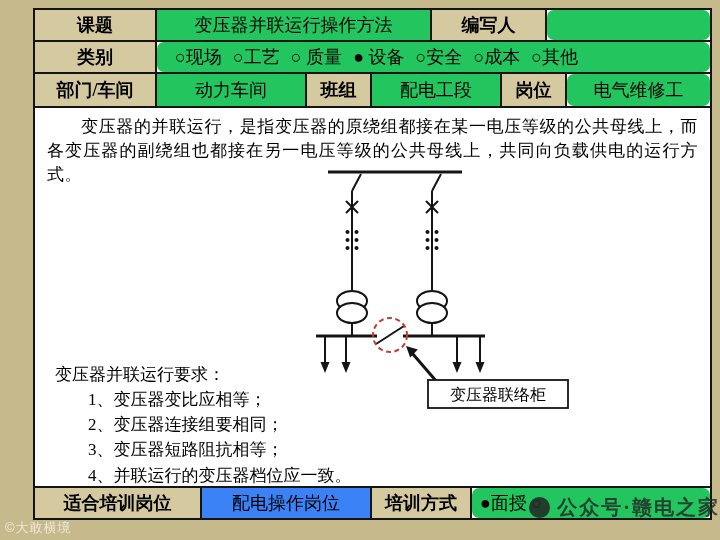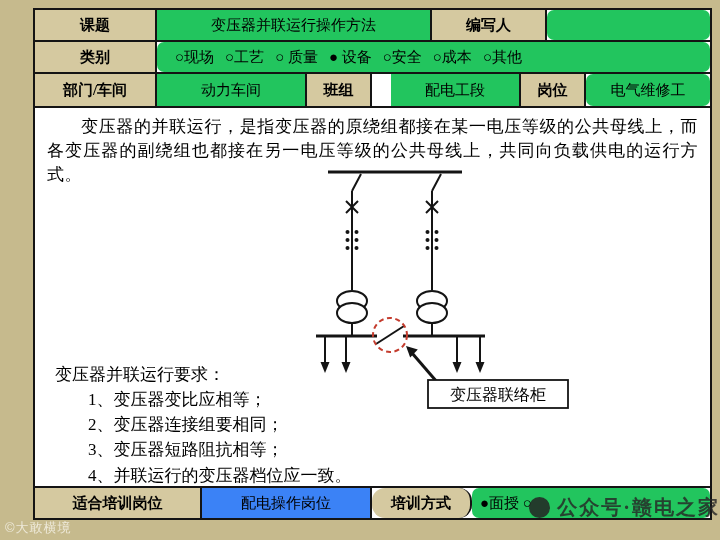--- a/index.html
+++ b/index.html
@@ -12,29 +12,29 @@
   .card {
     position:absolute; left:33px; top:8px; width:679px; height:512px;
     border:2px solid #141414; background:#fff;
     display:flex; flex-direction:column;
   }
   .row { display:flex; border-bottom:2px solid #141414; flex:0 0 auto; }
   .r1 { height:32px; } .r2 { height:32px; } .r3 { height:34px; }
   .footer-row { height:30px; border-bottom:none; }
   .cell {
     display:flex; align-items:center; border-right:2px solid #141414;
-    padding:0 8px; font-size:15px; overflow:hidden; white-space:nowrap;
+    padding:0 8px; font-size:18px; overflow:hidden; white-space:nowrap;
   }
   .cell.last { border-right:none;border-radius:7px; }
   .label { background:#d5c9a0; font-weight:bold; justify-content:center; }
   .value { background:#22c55e; }
   .center { justify-content:center; }
   .w122 { width:122px; } .w275 { width:275px; } .w115 { width:115px; }
-  .w150 { width:150px; } .w65 { width:65px; } .w130 { width:130px;margin-left:19px; }
-  .w167 { width:167px; } .w170 { width:170px; } .w100 { width:100px;border-radius:13px; }
+  .w150 { width:150px; } .w65 { width:65px; } .w130 { width:130px; }
+  .w167 { width:167px; } .w170 { width:170px; } .w100 { width:100px; }
   .flex1 { flex:1; }
   .cats { gap:11px; padding-left:18px; }
   .yellow { background:#3b82f6; }
   .body-area { position:relative; flex:1; background:#fff; border-bottom:2px solid #141414; overflow:hidden; }
   .intro {
     margin:7px 12px 0; text-indent:2em; font-size:17px; line-height:1.42;
     text-align:justify; letter-spacing:0.5px;
   }
   .diagram { position:absolute; left:245px; top:56px; }
   .diagram text { font-family:"Liberation Serif","DejaVu Serif",serif; }

